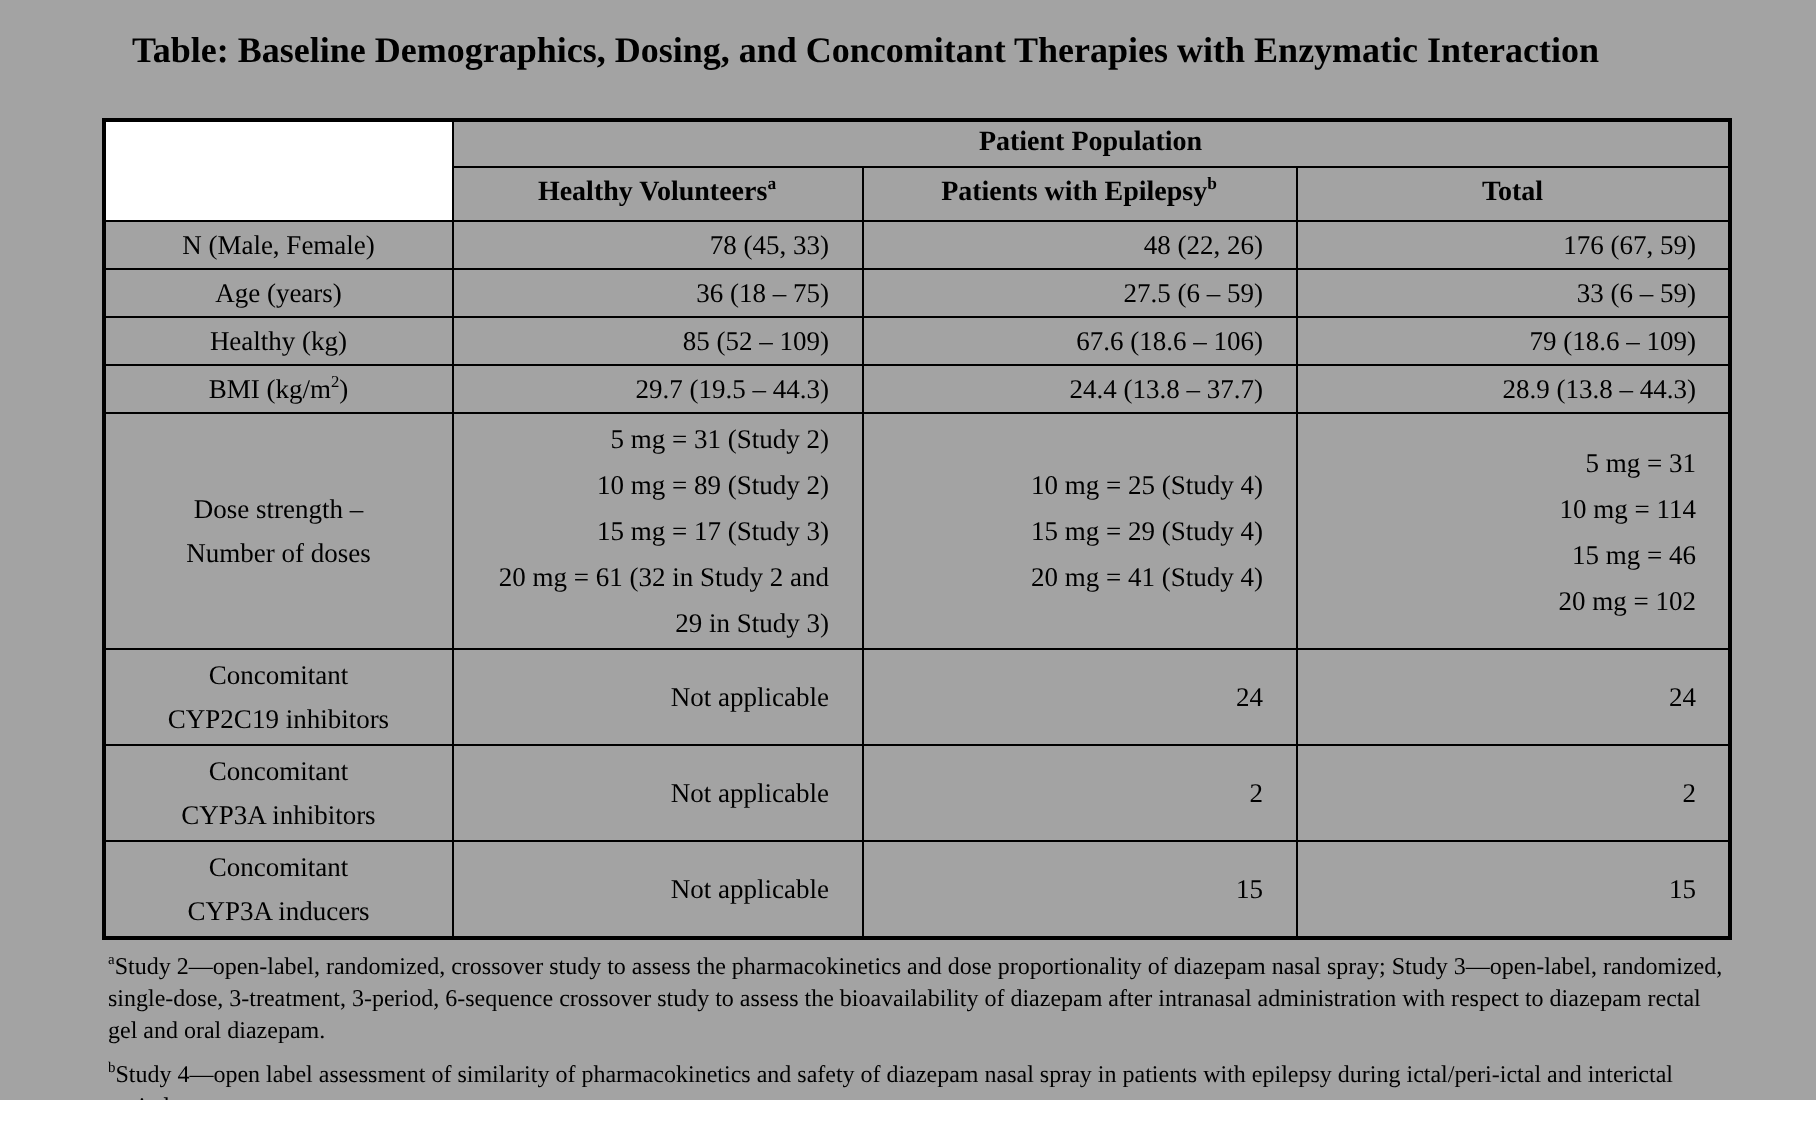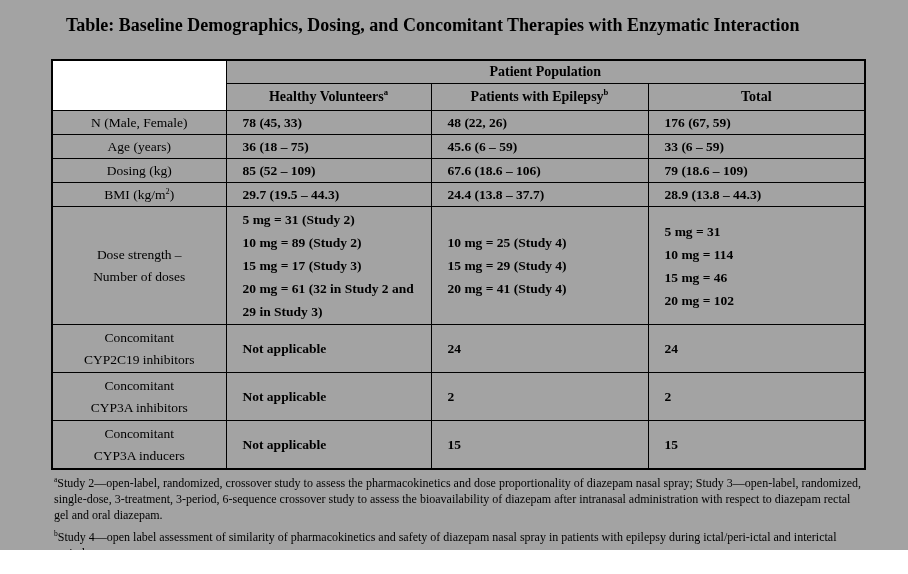--- a/index.html
+++ b/index.html
@@ -45,22 +45,21 @@
     text-align: center;
   }
   tr.hdr1 th { height: 20px; }
   tr.hdr2 th { height: 24px; }
   td.corner { background: #fff; }
   tr.datarow td { height: 21px; }
   td.lbl {
     text-align: center;
   }
   td.val {
-    text-align: left;
-    font-weight: bold;
+    text-align: right;
   }
   tr.dose td { height: 113px; }
   .lines {
     white-space: pre-line;
     line-height: 23px;
   }
   tr.conc td { height: 45px; }
   td.lbl .lines { line-height: 22px; }
   sup {
     font-size: 0.62em;
@@ -106,25 +105,25 @@
 
       <tr class="datarow">
         <td class="lbl">N (Male, Female)</td>
         <td class="val">78 (45, 33)</td>
         <td class="val">48 (22, 26)</td>
         <td class="val">176 (67, 59)</td>
       </tr>
       <tr class="datarow">
         <td class="lbl">Age (years)</td>
         <td class="val">36 (18 – 75)</td>
-        <td class="val">45.6 (6 – 59)</td>
+        <td class="val">27.5 (6 – 59)</td>
         <td class="val">33 (6 – 59)</td>
       </tr>
       <tr class="datarow">
-        <td class="lbl">Dosing (kg)</td>
+        <td class="lbl">Healthy (kg)</td>
         <td class="val">85 (52 – 109)</td>
         <td class="val">67.6 (18.6 – 106)</td>
         <td class="val">79 (18.6 – 109)</td>
       </tr>
       <tr class="datarow">
         <td class="lbl"><span>BMI (kg/m</span><sup>2</sup><span>)</span></td>
         <td class="val">29.7 (19.5 – 44.3)</td>
         <td class="val">24.4 (13.8 – 37.7)</td>
         <td class="val">28.9 (13.8 – 44.3)</td>
       </tr>

